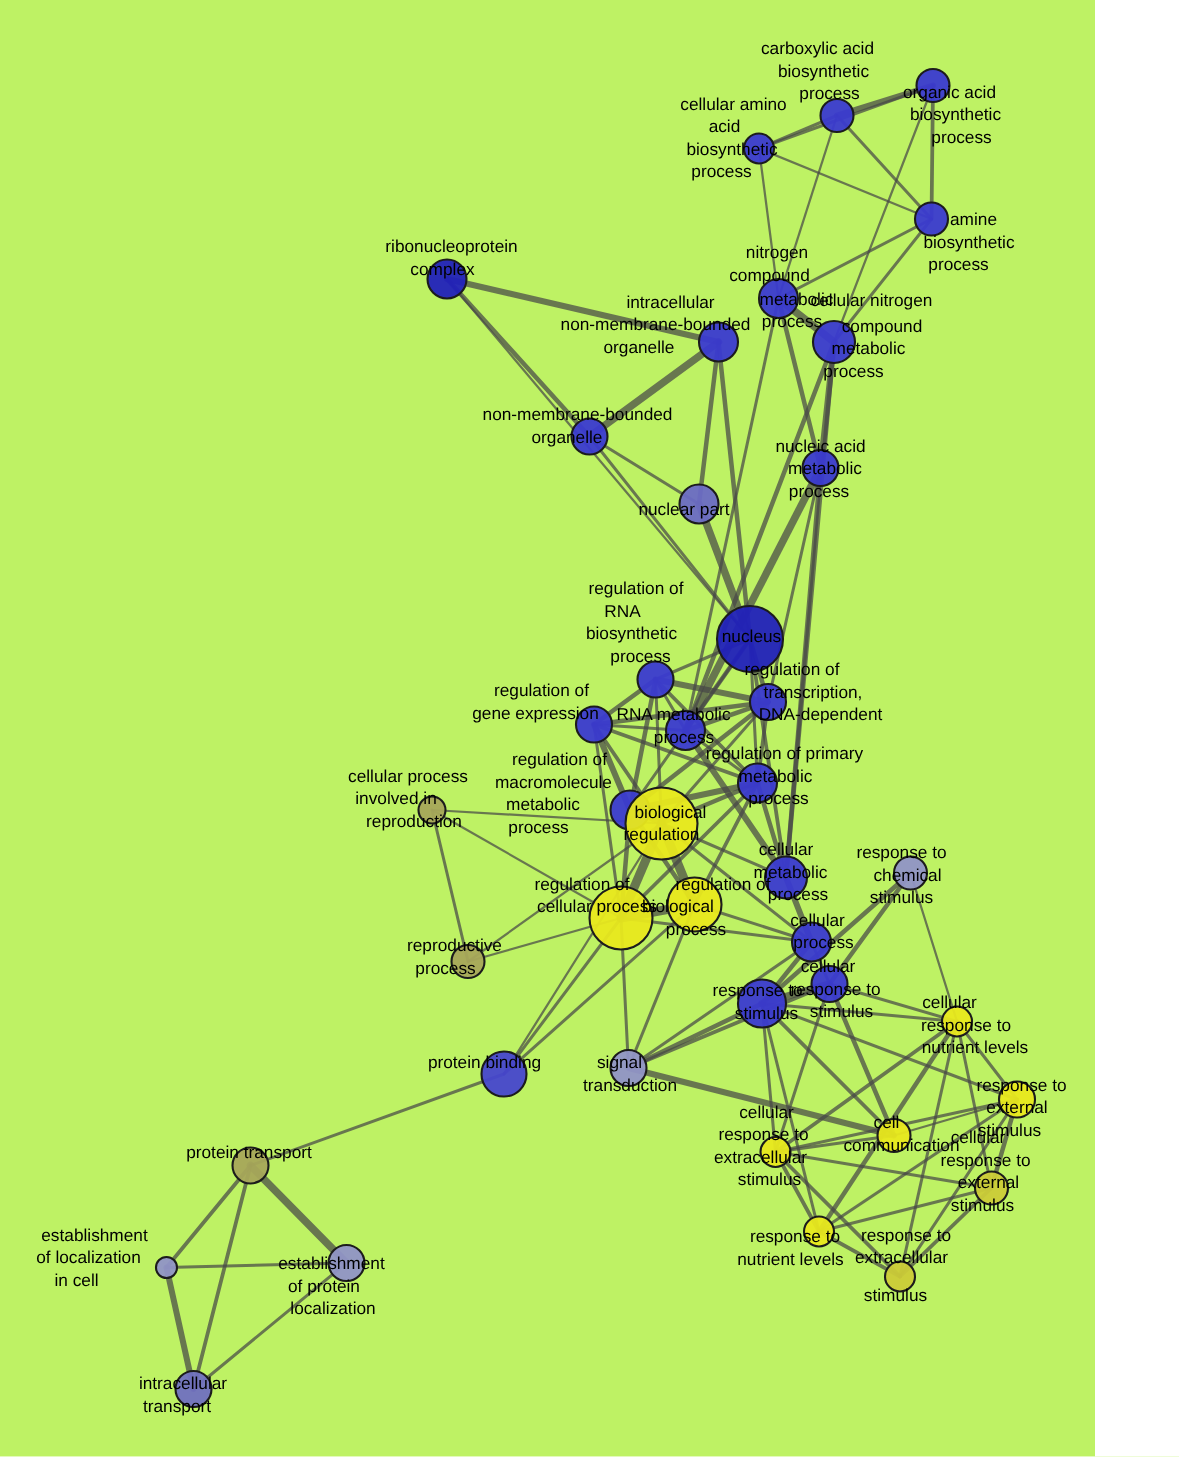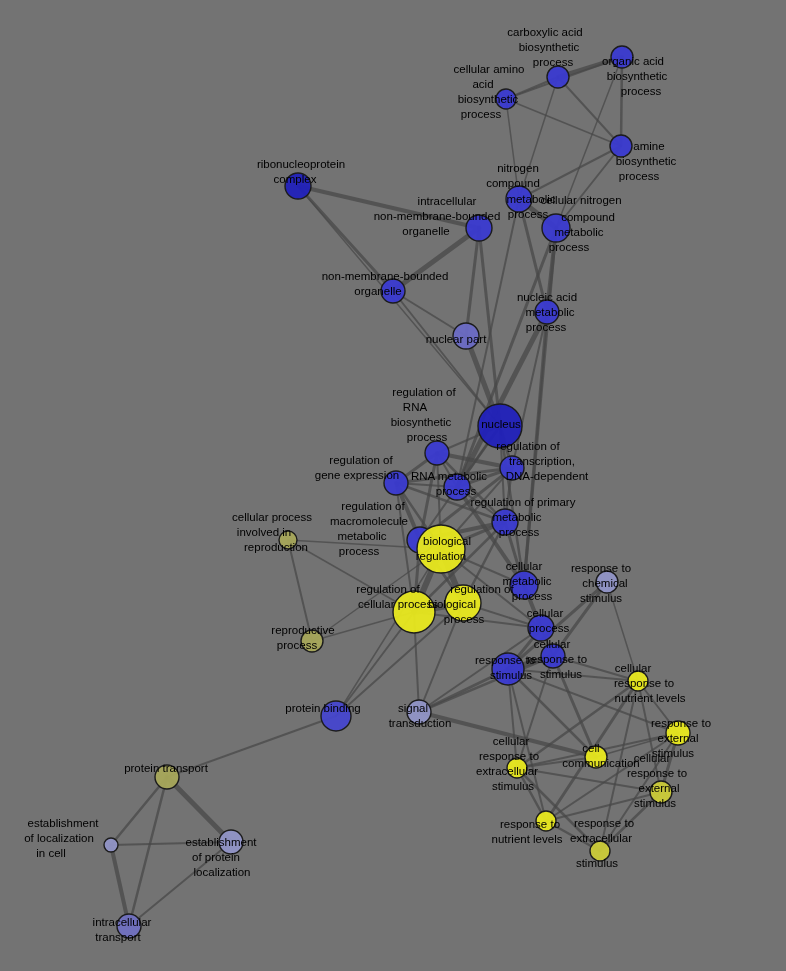--- a/index.html
+++ b/index.html
@@ -3,23 +3,23 @@
 <meta charset="utf-8">
 <style>
   html, body {
     margin: 0;
     padding: 0;
     background: #ffffff;
     font-family: "Liberation Sans", sans-serif;
   }
   .canvas-wrap {
     position: relative;
-    width: 786px;
+    width: 730px;
     height: 971px;
-    background: #737373;
+    background: #bef264;
     overflow: hidden;
   }
   svg { display: block; }
   svg text {
     font-family: "Liberation Sans", sans-serif;
     font-size: 11.5px;
     fill: #000000;
     text-anchor: middle;
     pointer-events: none;
   }

